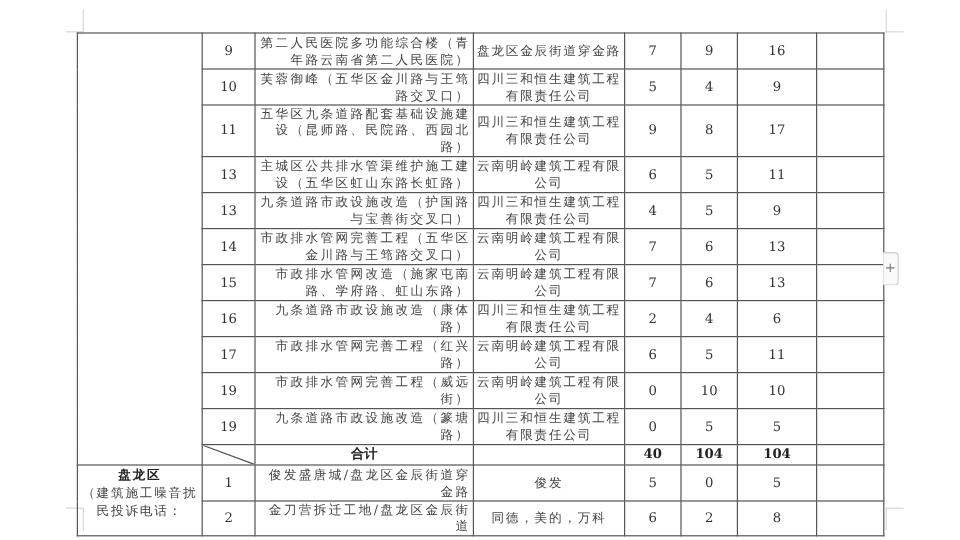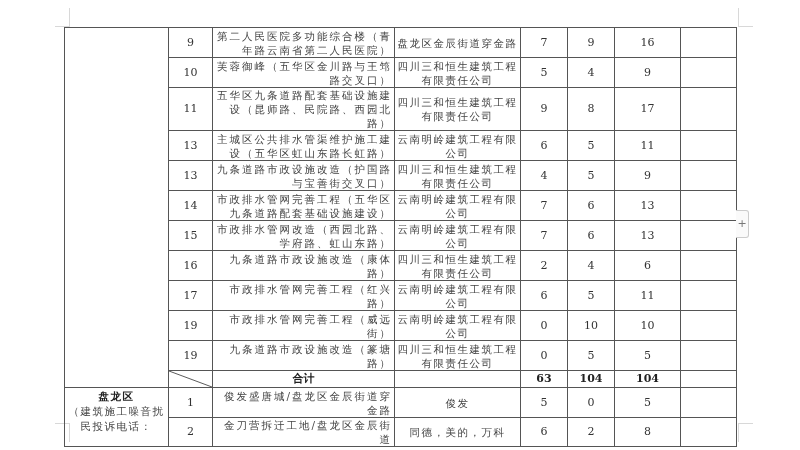--- a/index.html
+++ b/index.html
@@ -89,30 +89,30 @@
       <td class="num">13</td>
       <td class="proj">九条道路市政设施改造（护国路与宝善街交叉口）</td>
       <td>四川三和恒生建筑工程有限责任公司</td>
       <td class="num">4</td>
       <td class="num">5</td>
       <td class="num">9</td>
       <td></td>
     </tr>
     <tr class="r">
       <td class="num">14</td>
-      <td class="proj">市政排水管网完善工程（五华区九条道路配套基础设施建设）</td>
+      <td class="proj">市政排水管网完善工程（五华区金川路与王筇路交叉口）</td>
       <td>云南明岭建筑工程有限公司</td>
       <td class="num">7</td>
       <td class="num">6</td>
       <td class="num">13</td>
       <td></td>
     </tr>
     <tr class="r">
       <td class="num">15</td>
-      <td class="proj">市政排水管网改造（西园北路、学府路、虹山东路）</td>
+      <td class="proj">市政排水管网改造（施家屯南路、学府路、虹山东路）</td>
       <td>云南明岭建筑工程有限公司</td>
       <td class="num">7</td>
       <td class="num">6</td>
       <td class="num">13</td>
       <td></td>
     </tr>
     <tr class="r">
       <td class="num">16</td>
       <td class="proj">九条道路市政设施改造（康体路）</td>
       <td>四川三和恒生建筑工程有限责任公司</td>
@@ -149,21 +149,21 @@
       <td></td>
     </tr>
     <tr class="total">
       <td class="diag">
         <svg viewBox="0 0 44 17" preserveAspectRatio="none">
           <line x1="0" y1="0" x2="44" y2="17" stroke="#555" stroke-width="1"></line>
         </svg>
       </td>
       <td>合计</td>
       <td></td>
-      <td>63</td>
+      <td>40</td>
       <td>104</td>
       <td>104</td>
       <td></td>
     </tr>
     <tr class="r2">
       <td rowspan="2" class="district">
         <span class="district-name">盘龙区</span>
         <span>（建筑施工噪音扰民投诉电话：</span>
       </td>
       <td class="num">1</td>

